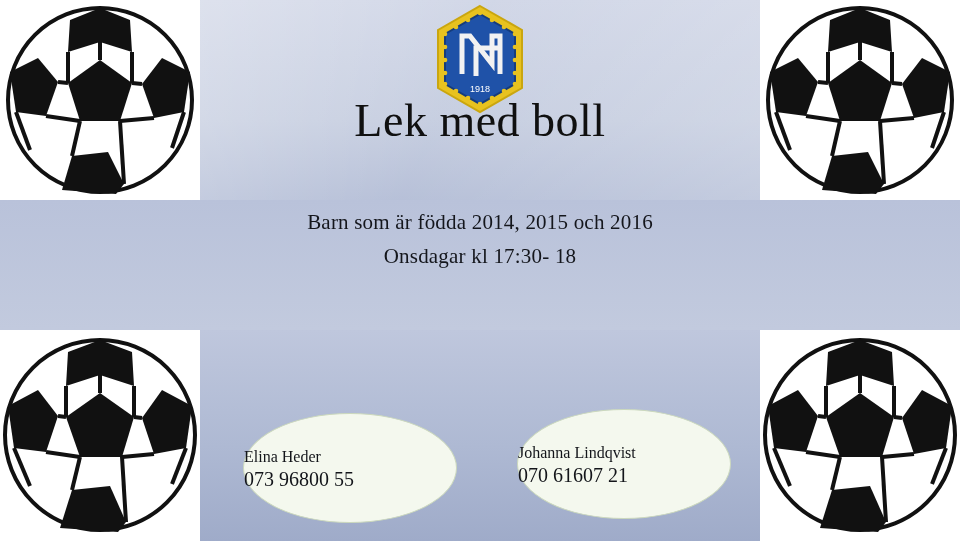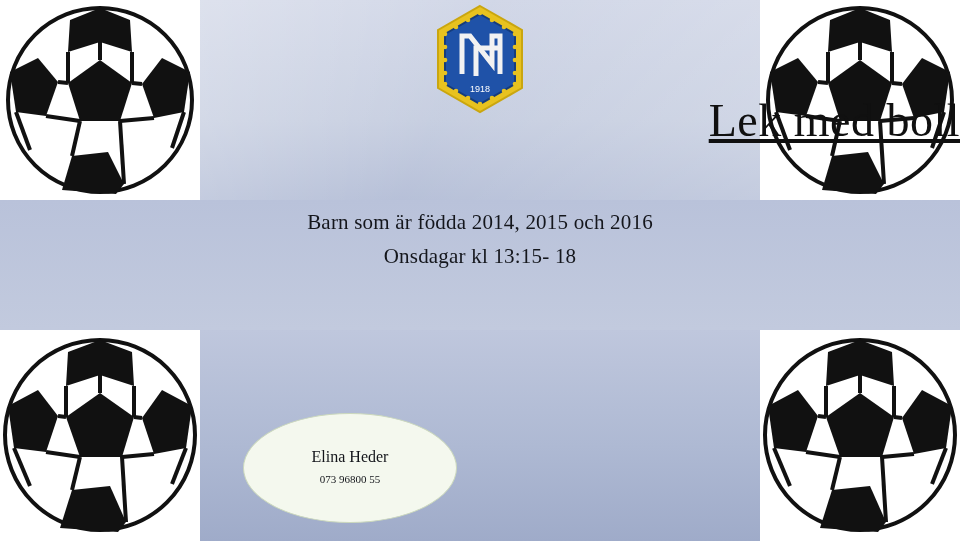--- a/index.html
+++ b/index.html
@@ -68,26 +68,25 @@
     width: 100px;
     height: 110px;
   }
 
   
   .title {
     position: absolute;
     top: 98px;
     left: 0;
     width: 100%;
-    text-align: right;
+    text-align: center;
     font-size: 46px;
     line-height: 1;
     color: #101010;
     letter-spacing: 0.5px;
-    text-decoration: underline;
   }
 
   
   .body-lines {
     position: absolute;
     top: 205px;
     left: 0;
     width: 100%;
     text-align: center;
     color: #14161c;
@@ -103,28 +102,28 @@
   .contact {
     position: absolute;
     bottom: 18px;
     width: 212px;
     height: 108px;
     border-radius: 50%;
     background: #f4f8ee;
     border: 1px solid #cbd8bd;
     display: flex;
     flex-direction: column;
-    align-items: center;
+    align-items: flex-start;
     justify-content: center;
     color: #13151a;
   }
   .contact-left  { left: 243px; }
   .contact-right { left: 517px; bottom: 22px; }
   .contact .name  { font-size: 16px; line-height: 22px; }
-  .contact .phone { font-size: 11px; line-height: 22px; }
+  .contact .phone { font-size: 20px; line-height: 22px; }
 </style>
 </head>
 <body>
 
 <div id="poster">
 
   <div class="bg-band band-top"></div>
   <div class="bg-band band-mid"></div>
   <div class="bg-band band-bottom"></div>
   <div class="sheen"></div>
@@ -254,22 +253,26 @@
       <path d="M32 70 L32 32 L40 32 L62 60 L62 32 L70 32 L70 70" fill="none" stroke="#f2f2f2" stroke-width="5" stroke-linejoin="miter"></path>
       <path d="M46 72 L46 44 L68 44" fill="none" stroke="#f2f2f2" stroke-width="5"></path>
       <text x="50" y="88" font-family="'Liberation Sans', sans-serif" font-size="9" fill="#ffffff" text-anchor="middle">1918</text>
     </svg>
   </div>
 
   <div class="title">Lek med boll</div>
 
   <div class="body-lines">
     <p class="line">Barn som är födda 2014, 2015 och 2016</p>
-    <p class="line">Onsdagar kl 13:15- 18</p>
+    <p class="line">Onsdagar kl 17:30- 18</p>
   </div>
 
   <div class="contact contact-left">
     <div class="name">Elina Heder</div>
     <div class="phone">073 96800 55</div>
   </div>
 
+  <div class="contact contact-right">
+    <div class="name">Johanna Lindqvist</div>
+    <div class="phone">070 61607 21</div>
+  </div>
 
 </div>
 
 </body></html>

